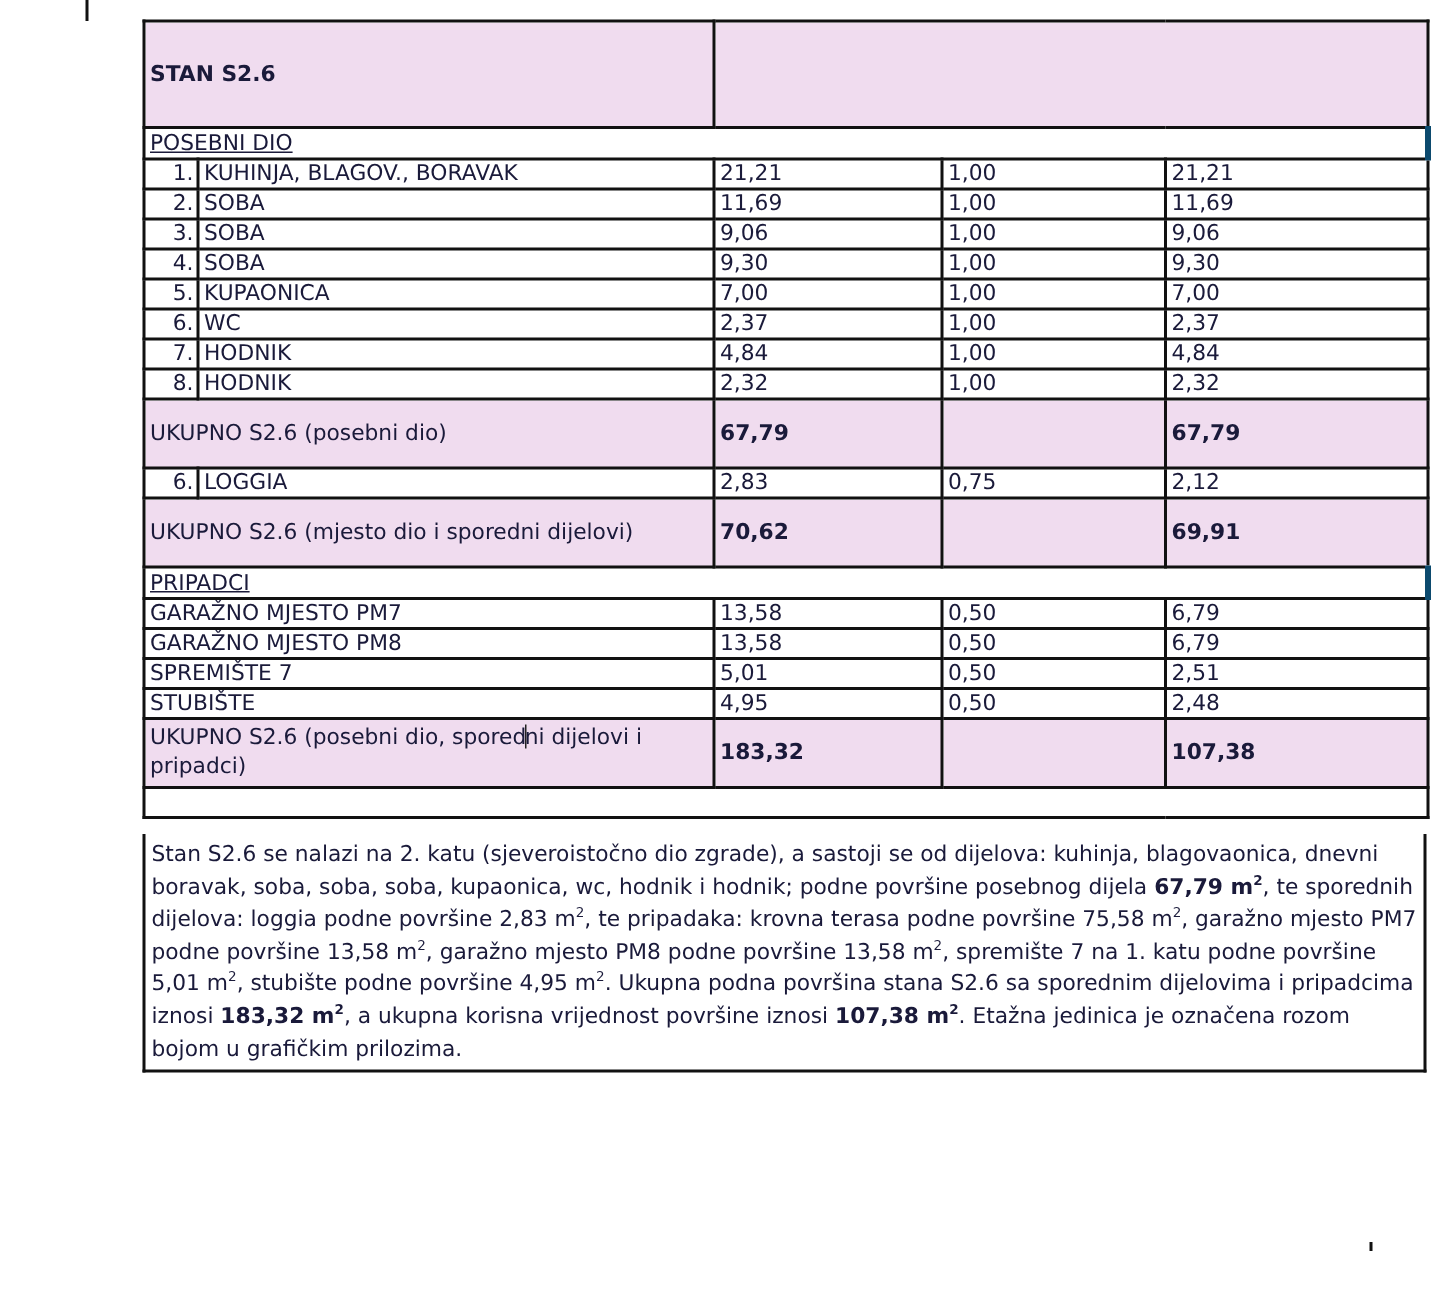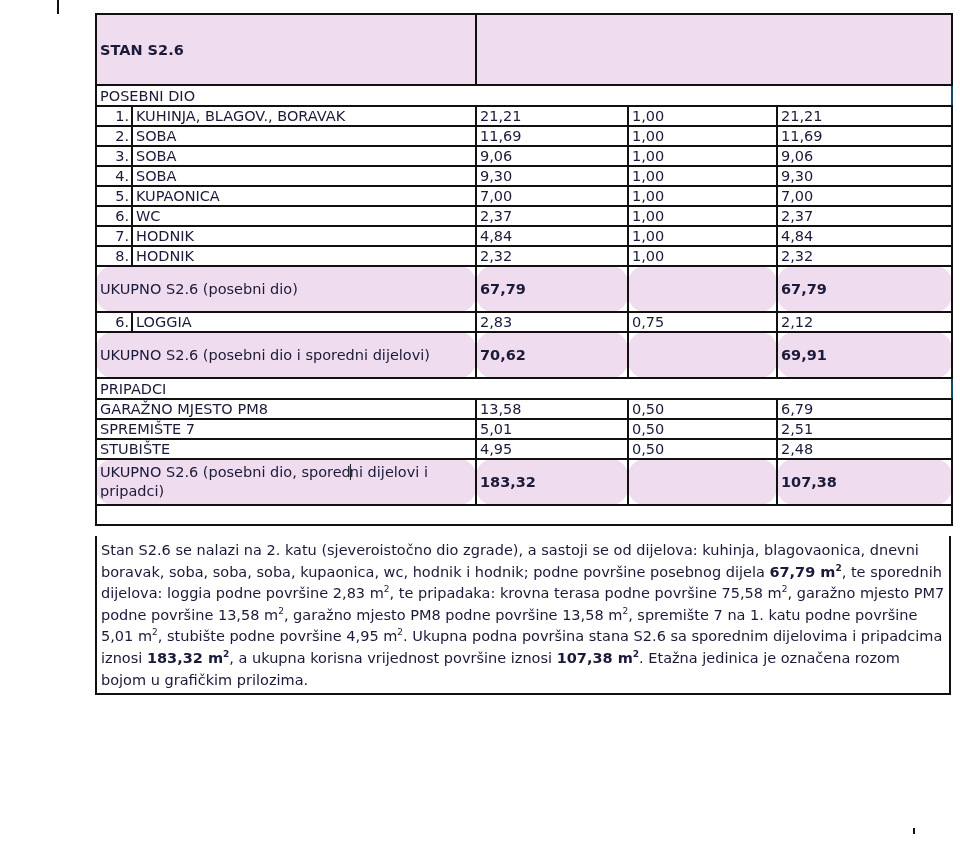--- a/index.html
+++ b/index.html
@@ -6,23 +6,23 @@
   body { width:960px; height:860px; position:relative; overflow:hidden;
          font-family:"DejaVu Sans", sans-serif; color:#1a1a3a; }
   .sheet { position:absolute; left:59px; top:13px; width:856px;padding-left:36px; }
   table { border-collapse:collapse; width:856px; table-layout:fixed; }
   td { border:2px solid #111; padding:0 3px; font-size:14.5px; line-height:18px;
        white-space:nowrap; overflow:hidden; vertical-align:middle; }
   td.num { text-align:left; }
   td.idx { text-align:right; padding-right:2px; }
   tr.pink td { background:#f0dcef; }
   tr.header td { height:69px; font-weight:bold; }
-  tr.section td { height:19px; border-left:2px solid #111; border-right:2px solid #0c4a6e; }
+  tr.section td { height:19px; border-left:2px solid #111; border-right:4px solid #0c4a6e;text-decoration:underline; }
   tr.item td { height:18px; }
-  tr.total td { height:44px;border-radius:17px; }
+  tr.total td { height:44px; }
   tr.total td.lbl { white-space:normal; line-height:19px; }
   tr.total td.num.bold { font-weight:bold; }
   tr.empty td { height:18px; }
   .para { border:2px solid #111; border-top:none; padding:4px 4px 2px 4px;
           font-size:14.5px; line-height:21.6px; width:844px;margin-top:10px; }
   .para b { font-weight:bold; }
   sup { font-size:9px; line-height:0; }
   .cursor { display:inline-block; width:1px; height:16px; background:#222; vertical-align:-3px; margin:0 -1px; }
   .topline { position:absolute; left:57px; top:0; width:2px; height:14px; background:#111; }
   .brtick { position:absolute; left:913px; top:828px; width:2px; height:6px; background:#111; }
@@ -114,28 +114,34 @@
   </tr>
 
   <tr class="item">
     <td class="idx">6.</td>
     <td>LOGGIA</td>
     <td class="num">2,83</td>
     <td class="num">0,75</td>
     <td class="num">2,12</td>
   </tr>
   <tr class="total pink">
-    <td colspan="2" class="lbl">UKUPNO S2.6 (posebni dio i sporedni dijelovi)</td>
+    <td colspan="2" class="lbl">UKUPNO S2.6 (mjesto dio i sporedni dijelovi)</td>
     <td class="num bold">70,62</td>
     <td></td>
     <td class="num bold">69,91</td>
   </tr>
 
   <tr class="section">
     <td colspan="5">PRIPADCI</td>
+  </tr>
+  <tr class="item">
+    <td colspan="2">GARAŽNO MJESTO PM7</td>
+    <td class="num">13,58</td>
+    <td class="num">0,50</td>
+    <td class="num">6,79</td>
   </tr>
   <tr class="item">
     <td colspan="2">GARAŽNO MJESTO PM8</td>
     <td class="num">13,58</td>
     <td class="num">0,50</td>
     <td class="num">6,79</td>
   </tr>
   <tr class="item">
     <td colspan="2">SPREMIŠTE 7</td>
     <td class="num">5,01</td>

